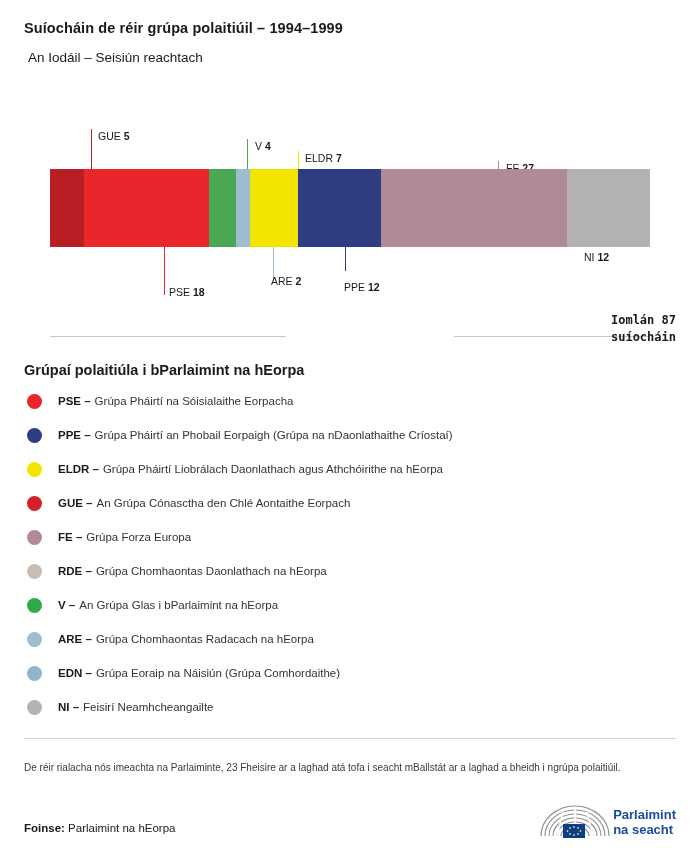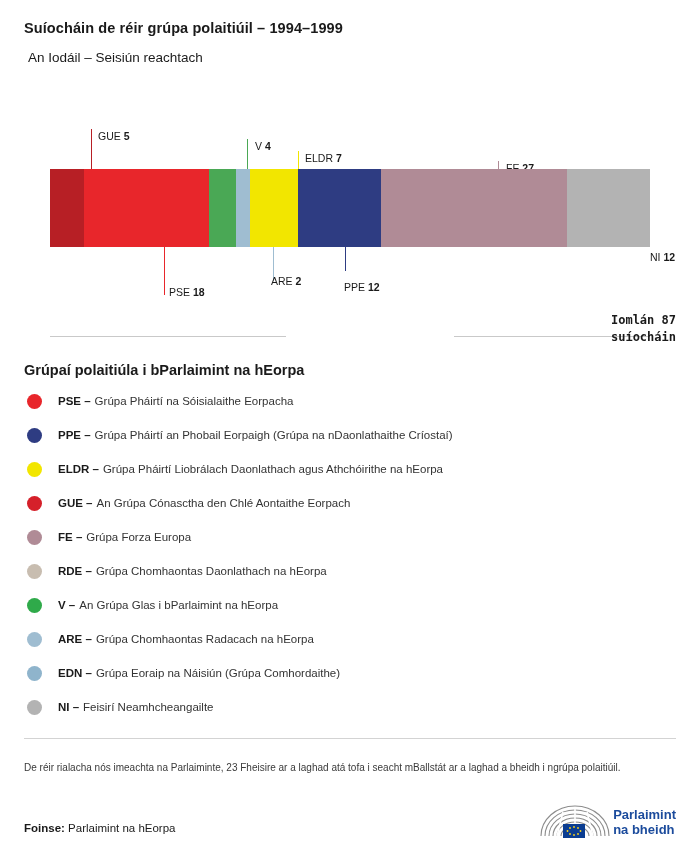--- a/index.html
+++ b/index.html
@@ -222,21 +222,21 @@
       <div class="seg" style="flex:5; background:#b71f25;"></div>
       <div class="seg" style="flex:18; background:#e8262b;"></div>
       <div class="seg" style="flex:4; background:#4aa855;"></div>
       <div class="seg" style="flex:2; background:#9fbdd1;"></div>
       <div class="seg" style="flex:7; background:#f2e600;"></div>
       <div class="seg" style="flex:12; background:#2e3c82;"></div>
       <div class="seg" style="flex:27; background:#b08b96;"></div>
       <div class="seg" style="flex:12; background:#b3b3b3;"></div>
     </div>
 
-    <div class="callout" style="left:618px; top:160px;padding-left:8px;">
+    <div class="callout" style="left:552px; top:160px;padding-left:8px;">
       <span class="abbr">NI</span>
       <span class="num">12</span>
     </div>
 
     <div class="leader" style="left:321px; top:156px; height:24px; background:#2e3c82;"></div>
     <div class="callout" style="left:320px; top:190px;">
       <span class="abbr">PPE</span>
       <span class="num">12</span>
     </div>
 
@@ -348,18 +348,18 @@
           <circle cx="43.5" cy="27" r="0.9"></circle>
           <circle cx="41" cy="30" r="0.9"></circle>
           <circle cx="37" cy="31" r="0.9"></circle>
           <circle cx="33" cy="30" r="0.9"></circle>
           <circle cx="30.5" cy="27" r="0.9"></circle>
           <circle cx="33" cy="24" r="0.9"></circle>
         </g>
       </svg>
       <div class="logo-text">
         <div>Parlaimint</div>
-        <div>na bheidh</div>
+        <div>na seacht</div>
       </div>
     </div>
   </div>
 
 </div>
 
 </body></html>

